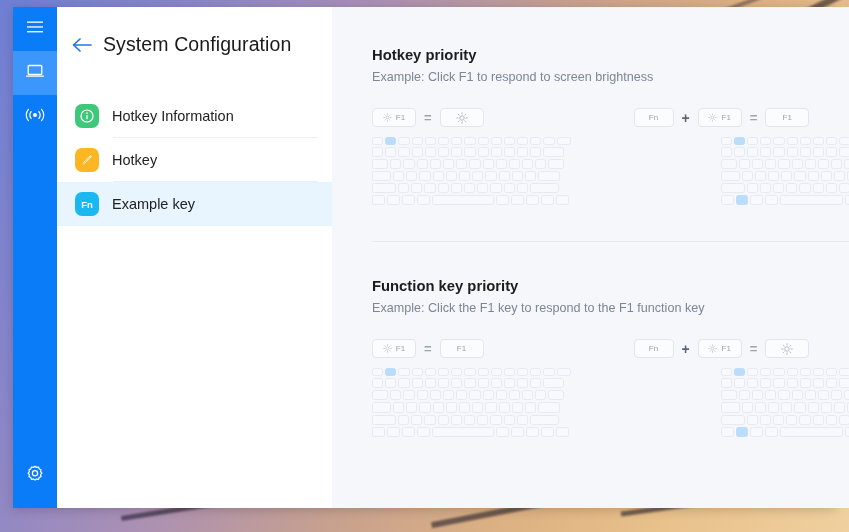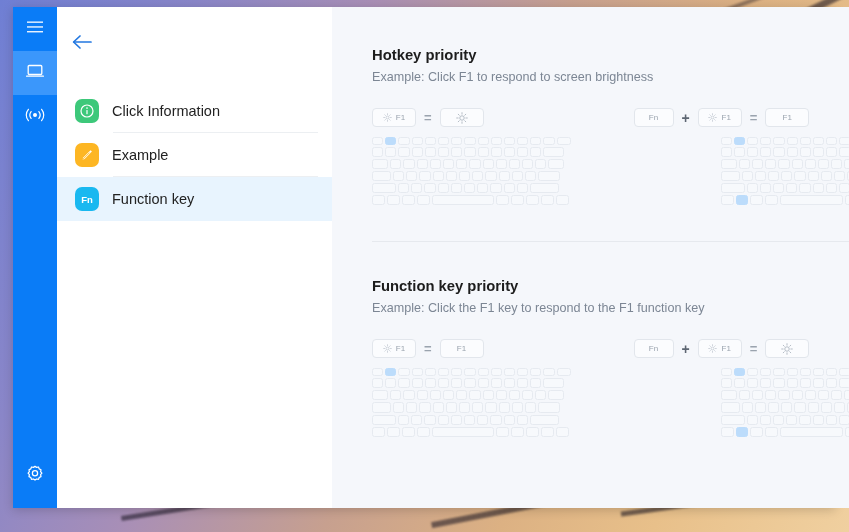--- a/index.html
+++ b/index.html
@@ -192,53 +192,54 @@
     </div>
 
     <div id="leftpanel">
       <div id="titlerow">
         <span id="back-arrow">
           <svg width="22" height="18" viewBox="0 0 22 18">
             <path d="M20 9 H3" stroke="#2277e0" stroke-width="1.7" stroke-linecap="round"></path>
             <path d="M9 3 L2.6 9 L9 15" fill="none" stroke="#2277e0" stroke-width="1.7" stroke-linecap="round" stroke-linejoin="round"></path>
           </svg>
         </span>
+        <span id="page-title">System Configuration</span>
       </div>
 
       <div id="navlist">
 
         <div class="navitem">
           <span class="navicon ic-info">
             <svg width="16" height="16" viewBox="0 0 16 16">
               <circle cx="8" cy="8" r="6" fill="none" stroke="#fff" stroke-width="1.2"></circle>
               <circle cx="8" cy="5" r="0.85" fill="#fff"></circle>
               <rect x="7.4" y="7" width="1.2" height="4.3" rx="0.6" fill="#fff"></rect>
             </svg>
           </span>
-          <span class="navlabel">Click Information</span>
+          <span class="navlabel">Hotkey Information</span>
           <span class="navdivider"></span>
         </div>
 
         <div class="navitem">
           <span class="navicon ic-pen">
             <svg width="16" height="16" viewBox="0 0 16 16">
               <path d="M11.6 3.3 L12.9 4.6 L5.6 11.9 L3.6 12.6 L4.3 10.6 Z" fill="#fff"></path>
               <path d="M4.2 12 L10.6 5.6" stroke="#fdb623" stroke-width="0.9"></path>
             </svg>
           </span>
-          <span class="navlabel">Example</span>
+          <span class="navlabel">Hotkey</span>
           <span class="navdivider"></span>
         </div>
 
 
         <div class="navitem selected">
           <span class="navicon ic-fn">
             <span class="fn-text">Fn</span>
           </span>
-          <span class="navlabel">Function key</span>
+          <span class="navlabel">Example key</span>
         </div>
 
       </div>
     </div>
 
     <div id="content">
 
       <div class="section" style="padding-top:40px;">
         <div class="sec-head">
           <div class="sec-title">Hotkey priority</div>

